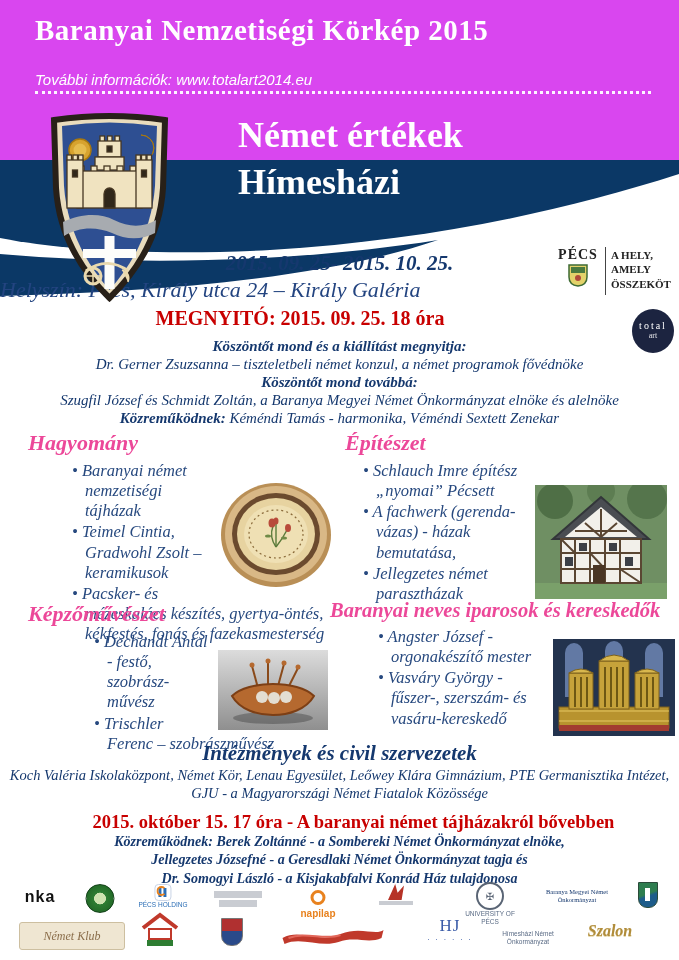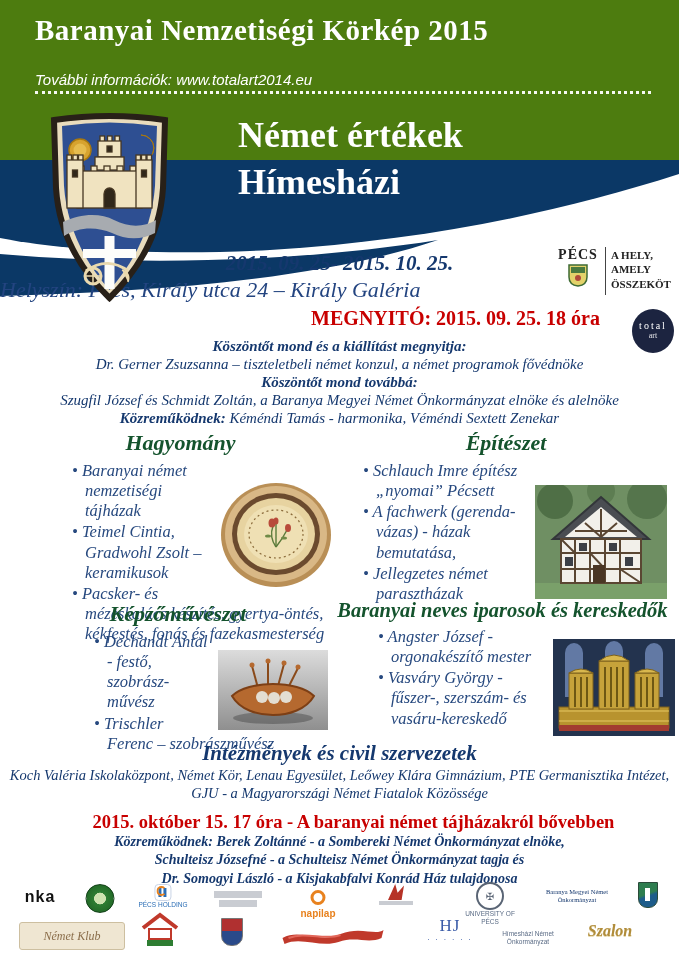--- a/index.html
+++ b/index.html
@@ -1,52 +1,52 @@
 <!DOCTYPE html>
 <html><head>
 <meta charset="utf-8">
 <style>
   html,body{margin:0;padding:0;}
   body{width:679px;height:960px;position:relative;background:#fff;overflow:hidden;
        font-family:"Liberation Serif","DejaVu Serif",serif;color:#16396f;}
 
   
-  .hero{position:absolute;left:0;top:0;width:679px;height:160px;background:#4d7c0f;}
+  .hero{position:absolute;left:0;top:0;width:679px;height:160px;background:#d946ef;}
   .hd-title{position:absolute;left:35px;top:14px;color:#fff;font-size:29px;font-weight:bold;letter-spacing:.5px;}
   .hd-sub{position:absolute;left:35px;top:52px;color:#fff;font-size:15px;font-family:"Liberation Sans",sans-serif;}
   .hd-info{position:absolute;left:35px;top:71px;color:#fff;font-size:15px;font-style:italic;font-family:"Liberation Sans",sans-serif;}
   .hd-dots{position:absolute;left:35px;right:28px;top:91px;border-top:3px dotted rgba(255,255,255,.95);height:0;}
   .wave{position:absolute;left:0;top:160px;width:679px;height:140px;}
   .hero-title{position:absolute;left:238px;top:112px;color:#fff;font-size:36px;font-weight:bold;line-height:1.3;z-index:4;}
   .shield{position:absolute;left:46px;top:110px;z-index:5;}
 
   
   .dates{position:absolute;left:0;top:251px;width:679px;text-align:center;font-size:21px;font-weight:bold;font-style:italic;color:#15386e;}
   .loc{position:absolute;left:0;top:277px;width:540px;text-align:left;font-size:22px;font-style:italic;color:#234480;}
-  .megnyito{position:absolute;left:0;top:307px;width:600px;text-align:right;font-size:20px;font-weight:bold;color:#c80000;}
+  .megnyito{position:absolute;left:0;top:307px;width:600px;text-align:center;font-size:20px;font-weight:bold;color:#c80000;}
 
   
   .pecs-logo{position:absolute;left:556px;top:247px;width:118px;display:flex;align-items:flex-start;z-index:6;}
   .pecs-left{width:44px;text-align:center;}
   .pecs-word{font-size:14px;font-weight:bold;color:#222;letter-spacing:1px;}
   .pecs-divider{width:1px;background:#444;height:48px;margin:0 5px;}
   .pecs-right{font-size:11px;font-weight:bold;color:#222;line-height:1.3;padding-top:1px;}
   .totalart{position:absolute;left:632px;top:309px;width:42px;height:44px;border-radius:50%;background:#1c2440;
             color:#fff;display:flex;flex-direction:column;align-items:center;justify-content:center;z-index:6;text-align:right;}
   .ta1{font-size:10px;letter-spacing:2px;line-height:1;}
   .ta2{font-size:8px;line-height:1.2;opacity:.9;}
 
   
   .greet{position:absolute;left:0;top:337px;width:679px;text-align:center;color:#15386e;font-size:15px;line-height:18px;}
   .greet .b{font-weight:bold;font-style:italic;}
   .greet .i{font-style:italic;}
 
   
   .sec{position:absolute;}
-  .sec-title{text-align:center;font-size:22px;font-weight:bold;font-style:italic;color:#14532d;}
+  .sec-title{font-size:22px;font-weight:bold;font-style:italic;color:#ec4899;}
   .bullets{margin-top:5px;font-size:16.5px;font-style:italic;color:#27497f;line-height:1.22;}
   .bullets p{margin:0 0 1px 0;padding-left:13px;}
   .bullets p::before{content:"• ";margin-left:-13px;}
   .fimg{float:right;}
 
   .sec-hagyomany{left:28px;top:430px;width:305px;}
   .sec-hagyomany .bullets{padding-left:44px;}
   .sec-epiteszet{left:345px;top:430px;width:322px;}
   .sec-epiteszet .bullets{padding-left:18px;}
   .sec-kepzo{left:28px;top:601px;width:300px;}
@@ -322,21 +322,21 @@
 
 <div class="inst">
   <div class="inst-title">Intézmények és civil szervezetek</div>
   <div class="inst-line">Koch Valéria Iskolaközpont, Német Kör, Lenau Egyesület, Leőwey Klára Gimnázium, PTE Germanisztika Intézet,</div>
   <div class="inst-line">GJU - a Magyarországi Német Fiatalok Közössége</div>
 </div>
 
 <div class="prog2">
   <div class="prog2-head">2015. október 15. 17 óra - A baranyai német tájházakról bővebben</div>
   <div class="prog2-line">Közreműködnek: Berek Zoltánné - a Sombereki Német Önkormányzat elnöke,</div>
-  <div class="prog2-line">Schulteisz Józsefné - a Schulteisz Német Önkormányzat tagja és</div>
+  <div class="prog2-line">Jellegzetes Józsefné - a Geresdlaki Német Önkormányzat tagja és</div>
   <div class="prog2-line">Dr. Somogyi László - a Kisjakabfalvi Konrád Ház tulajdonosa</div>
 </div>
 
 <div>
 
   <div class="lg" style="left:40px;top:888px">
     <span class="nka-t">nka</span>
   </div>
   <div class="lg" style="left:100px;top:884px">
     <div class="seal"></div>

